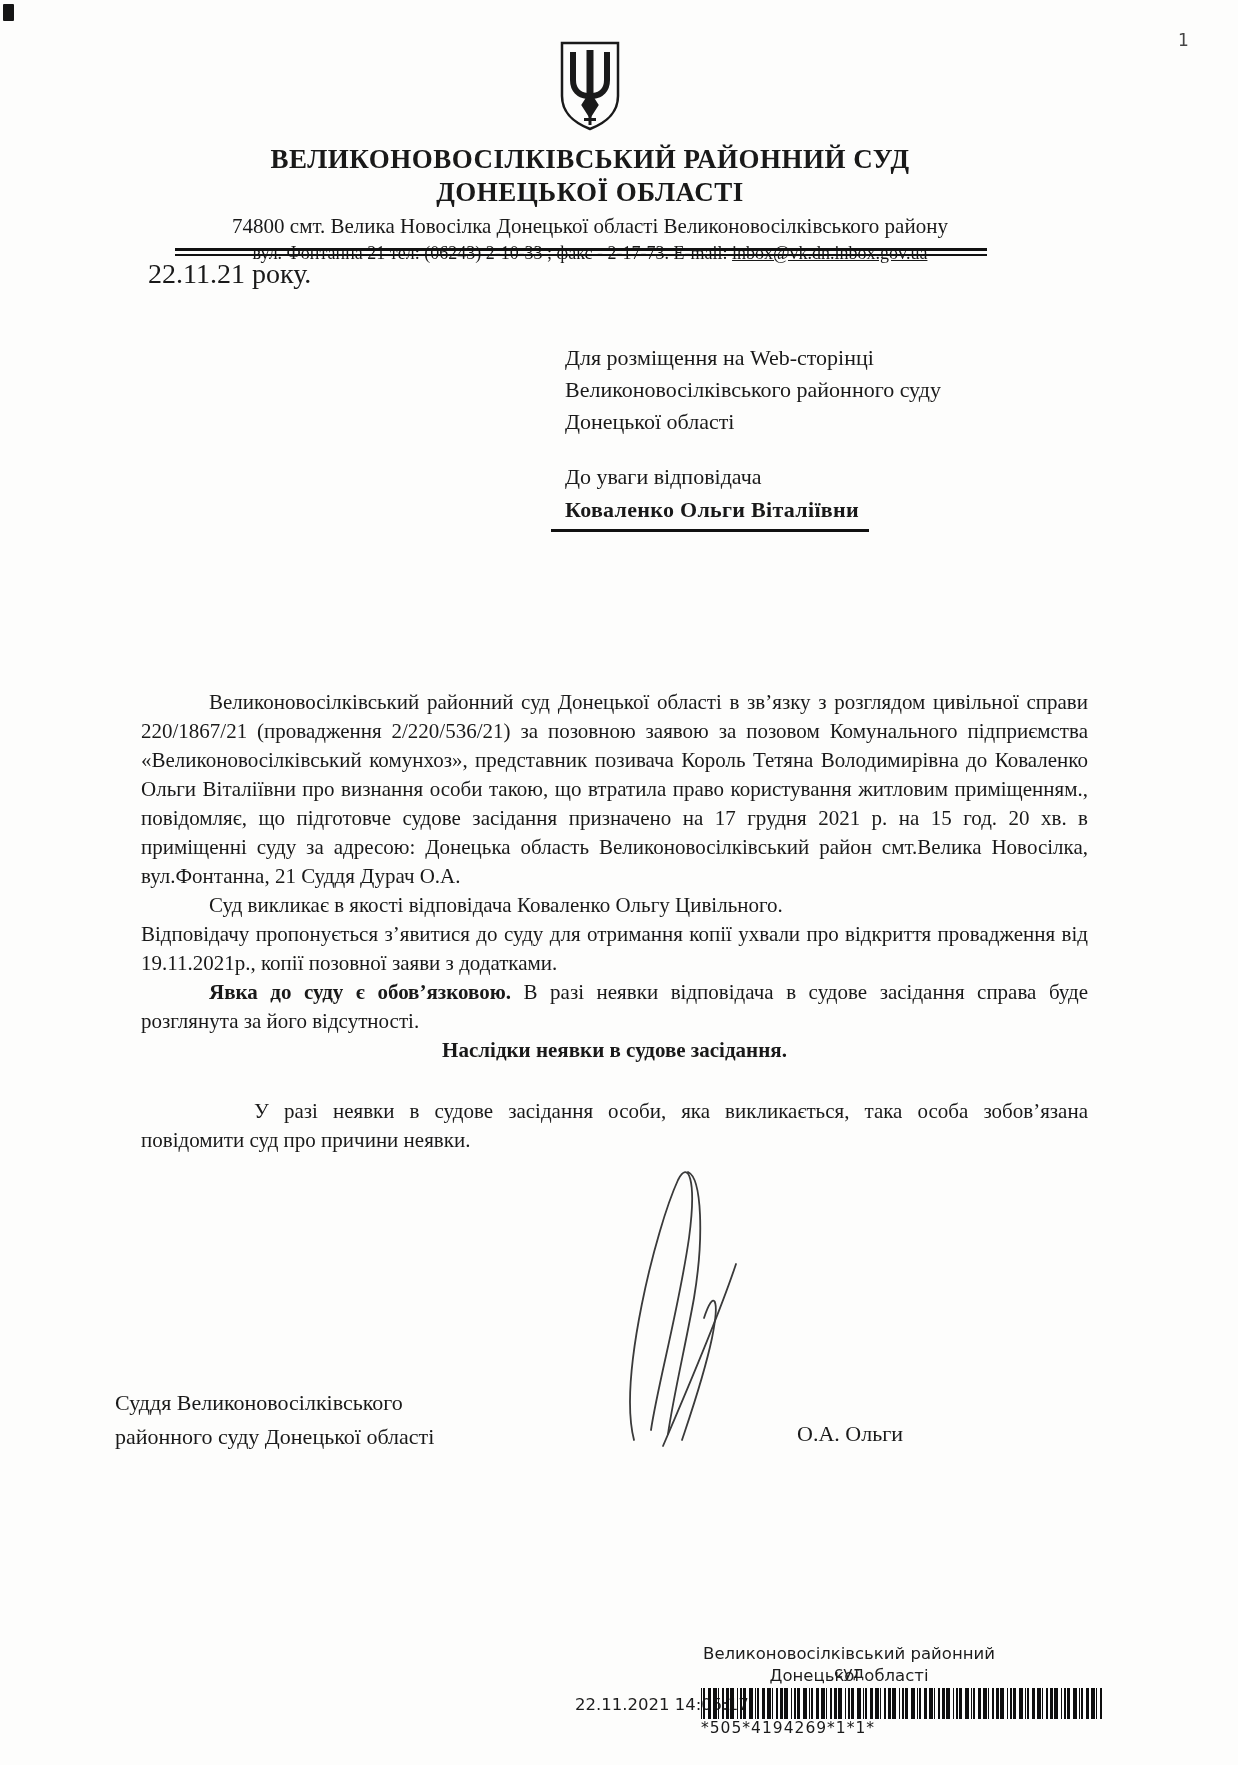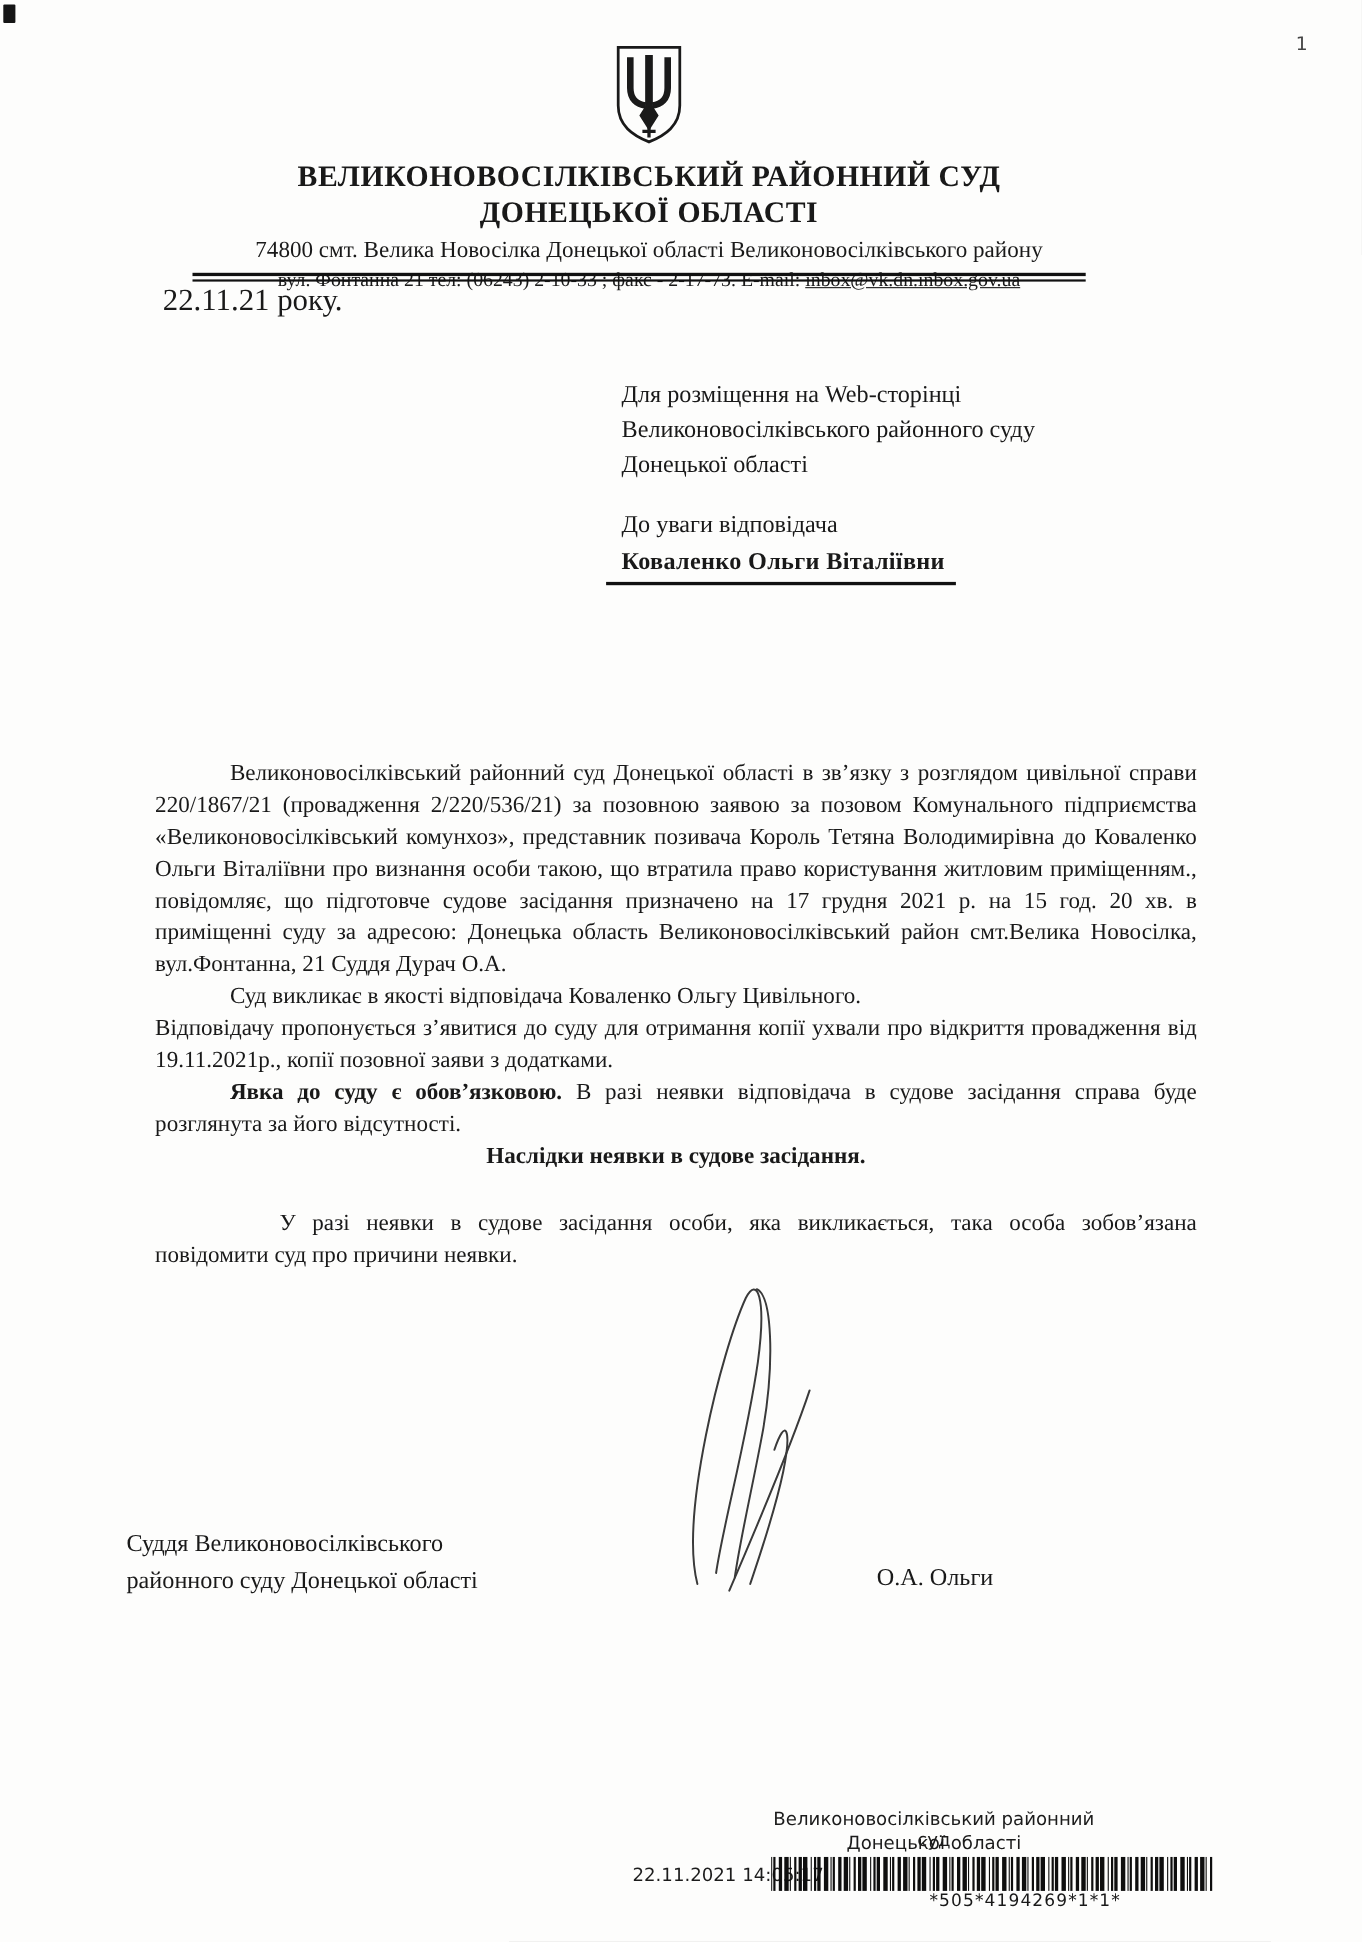--- a/index.html
+++ b/index.html
@@ -51,21 +51,21 @@
   .sig-name{position:absolute;left:797px;top:1421px;font-size:22px;}
   .sig-svg{position:absolute;left:616px;top:1166px;width:134px;height:284px;}
 
   
   .stamp{font-family:"DejaVu Sans",sans-serif;color:#1c1c1c;}
   .stamp-l1{position:absolute;left:698px;top:1644px;width:302px;text-align:center;font-size:16.5px;}
   .stamp-l2{position:absolute;left:698px;top:1666px;width:302px;text-align:center;font-size:16.5px;}
   .timestamp{position:absolute;left:575px;top:1695px;font-size:16.5px;}
   .barcode{position:absolute;left:701px;top:1688px;width:406px;height:31px;display:flex;align-items:stretch;overflow:hidden;}
   .barcode .bar{background:#0e0e0e;height:100%;flex:none;}
-  .barcode-value{position:absolute;left:729px;top:1719px;width:406px;text-align:center;font-family:"DejaVu Sans",sans-serif;font-size:15.5px;letter-spacing:1px;}
+  .barcode-value{position:absolute;left:701px;top:1719px;width:406px;text-align:left;font-family:"DejaVu Sans",sans-serif;font-size:15.5px;letter-spacing:1px;}
 </style>
 </head>
 <body>
 
 <div class="page">
 
   <div class="corner-mark"></div>
   <div class="page-number">1</div>
 
   <div class="header">

